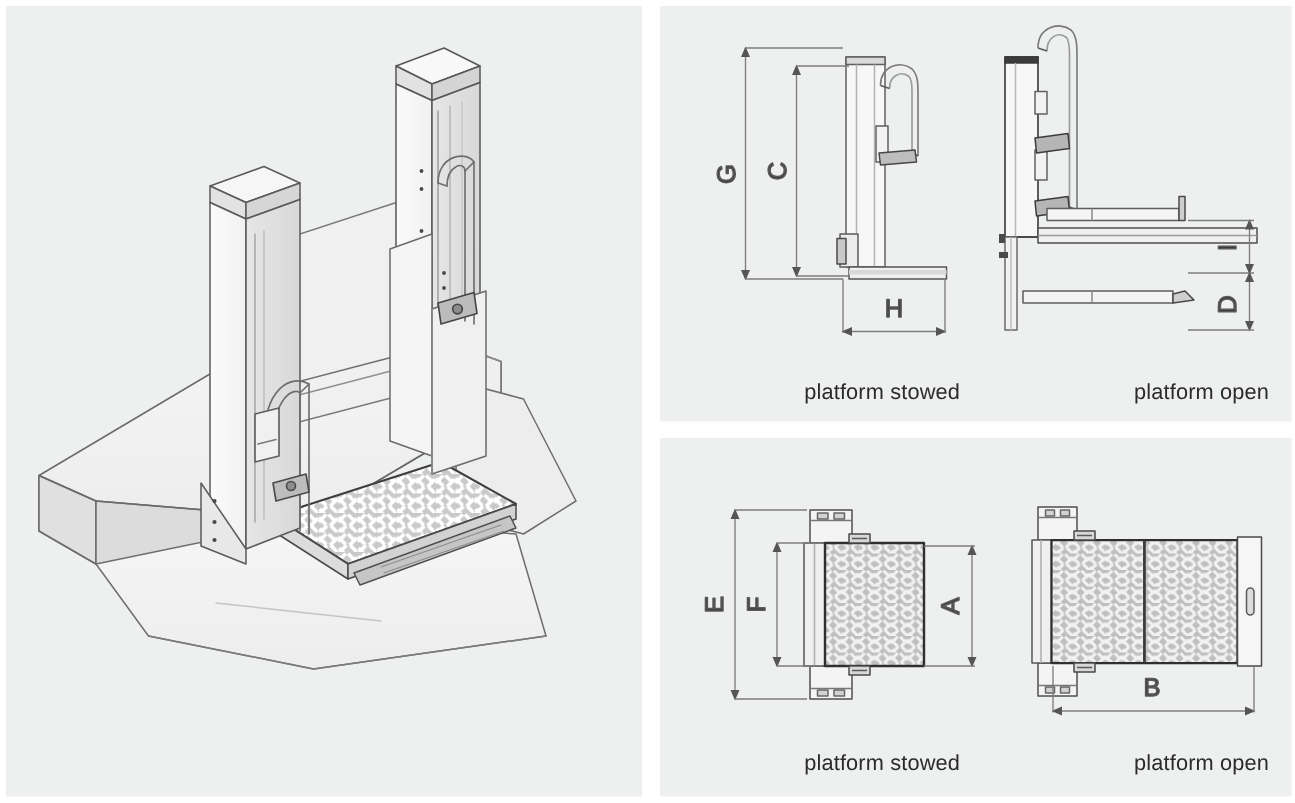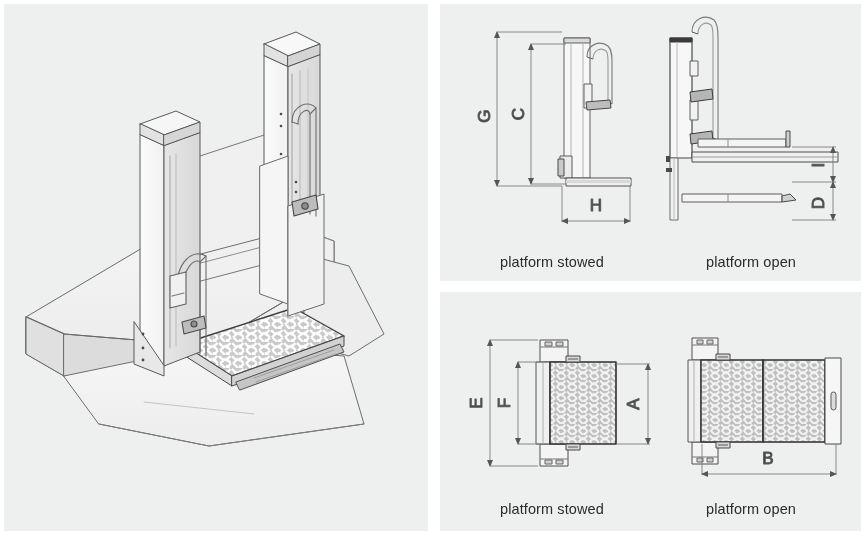--- a/index.html
+++ b/index.html
@@ -17,21 +17,21 @@
   #panel-plan{left:440px;top:292px;width:421px;height:239px;}
 
   .svgfull{position:absolute;left:0;top:0;width:100%;height:100%;display:block;}
 
   .caption{
     position:absolute;
     font-size:14.5px;
     color:#2b2b2b;
     letter-spacing:.1px;
     white-space:nowrap;
-    text-align:left;
+    text-align:right;
     font-family:"Liberation Sans", sans-serif;
   }
   #cap-side-stowed{left:500px;top:254px;width:140px;}
   #cap-side-open{left:706px;top:254px;width:140px;}
   #cap-plan-stowed{left:500px;top:501px;width:140px;}
   #cap-plan-open{left:706px;top:501px;width:140px;}
 
   .dimlabel{
     font-family:"Liberation Sans", sans-serif;
     font-size:17px;

